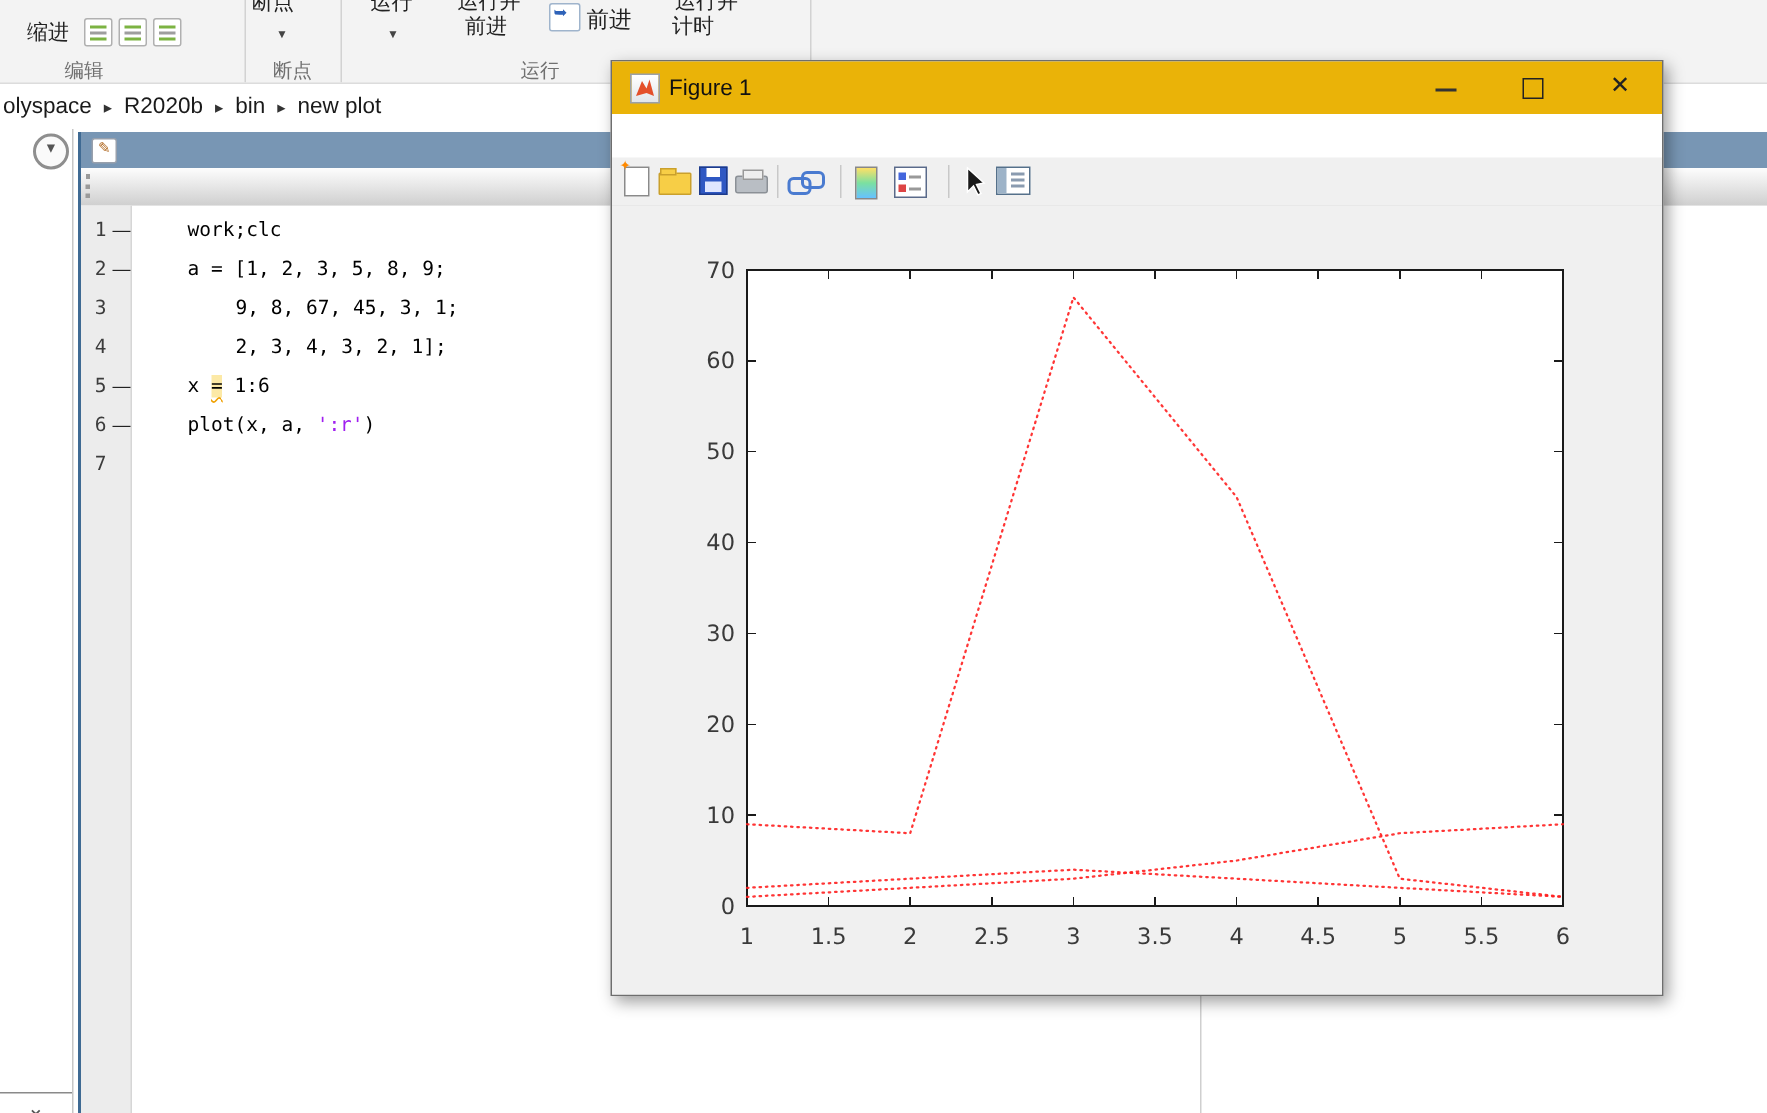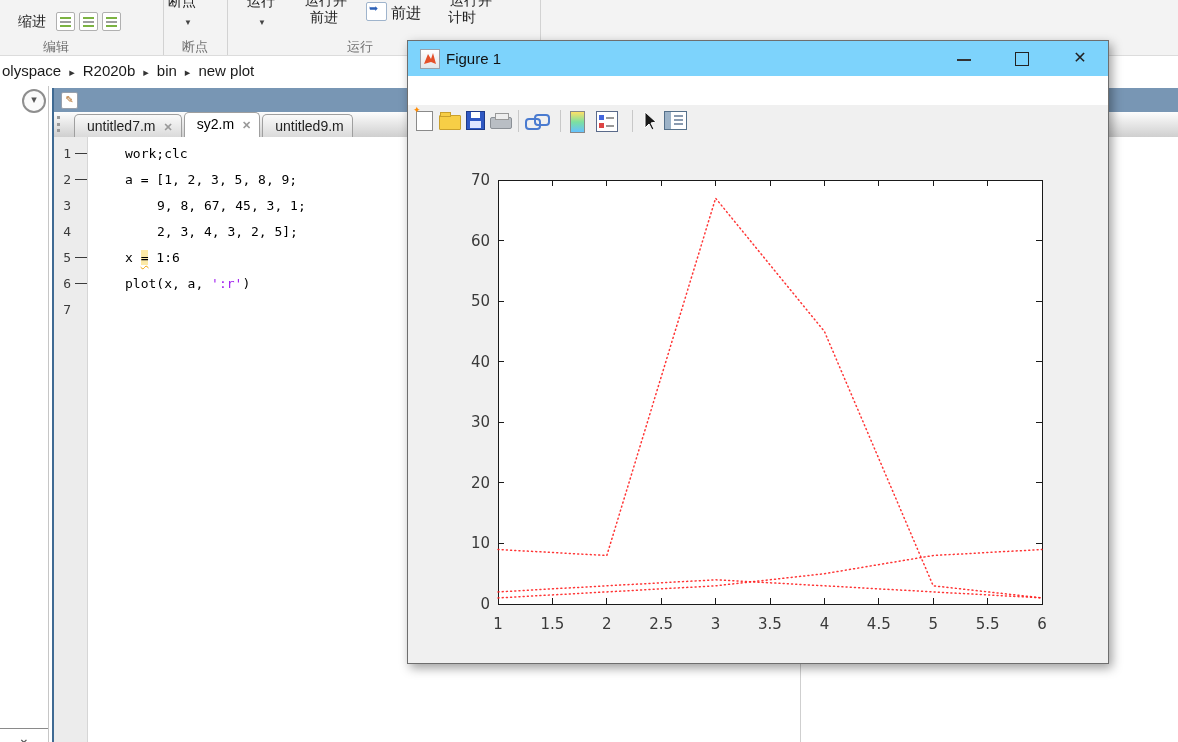--- a/index.html
+++ b/index.html
@@ -50,21 +50,21 @@
           font-family:"DejaVu Sans Mono",monospace;font-size:13px;color:#3c3c3c;}
   .ln-dash{position:absolute;left:21px;width:14px;height:26px;line-height:25px;
            font-size:12px;color:#222;}
   .code-row{position:absolute;left:33px;right:0;height:26px;line-height:26px;white-space:pre;
             font-family:"DejaVu Sans Mono",monospace;font-size:13px;color:#000;}
   .seg-warn{background:#fce9a6;text-decoration:underline wavy #f0a000 1px;text-underline-offset:3px;}
   .seg-string{color:#a020f0;}
   
   .figwin{position:absolute;left:407px;top:40px;width:700px;height:622px;background:#fff;
           border:1px solid #6e6e6e;box-shadow:3px 4px 10px rgba(0,0,0,.38);z-index:10;}
-  .fig-title{position:absolute;left:0;top:0;width:700px;height:35px;background:#7dd3fc;}
+  .fig-title{position:absolute;left:0;top:0;width:700px;height:35px;background:#eab308;}
   .figlogo{position:absolute;left:12px;top:8px;width:18px;height:18px;border:1px solid #9aa0a8;
            background:linear-gradient(#fff,#e2e6ea);}
   .fig-title .txt{position:absolute;left:38px;top:0;height:35px;line-height:35px;font-size:15px;color:#111;}
   .winbtn{position:absolute;top:0;width:34px;height:35px;}
   .wb-min{left:539px}.wb-max{left:597px}.wb-close{left:655px;font-size:16px;color:#222;text-align:center;line-height:33px;}
   .wb-min:after{content:"";position:absolute;left:10px;top:18px;width:14px;height:2px;background:#333;}
   .wb-max:after{content:"";position:absolute;left:10px;top:11px;width:12px;height:12px;border:1.5px solid #222;}
   .fig-menu{position:absolute;left:0;top:35px;width:700px;height:29px;background:#fff;border-bottom:1px solid #e3e3e3;}
   .menu-item{display:inline-block;height:29px;line-height:29px;padding:0 9px;font-size:14px;color:#000;}
   .dockarrow{position:absolute;right:6px;top:0;height:29px;line-height:27px;font-size:12px;font-weight:bold;color:#222;}
@@ -152,39 +152,34 @@
     <div class="lp-chev">⌄</div>
   </div>
 
   <div class="editor">
     <div class="ed-edge"></div>
     <div class="ed-title">
       <span class="pencil">✎</span>
     </div>
     <div class="ed-tabs">
       <span class="grip"></span>
-      <div class="tabrow">
-          <div class="tab"><span class="tab-label">untitled7.m</span><span class="tab-close">✕</span></div>
-          <div class="tab active"><span class="tab-label">sy2.m</span><span class="tab-close">✕</span></div>
-          <div class="tab"><span class="tab-label">untitled9.m</span></div>
-        </div>
     </div>
     <div class="ed-body">
       <div class="gutter"></div>
       <div id="code-lines">
           <div class="ln-num" style="top: 4px;">1</div>
           <div class="ln-dash" style="top: 4px;">—</div>
           <div class="code-row" style="top: 4px; padding-left: 38px;"><span class="seg-plain">work;clc</span></div>
           <div class="ln-num" style="top: 30px;">2</div>
           <div class="ln-dash" style="top: 30px;">—</div>
           <div class="code-row" style="top: 30px; padding-left: 38px;"><span class="seg-plain">a = [1, 2, 3, 5, 8, 9;</span></div>
           <div class="ln-num" style="top: 56px;">3</div>
           <div class="code-row" style="top: 56px; padding-left: 70px;"><span class="seg-plain">9, 8, 67, 45, 3, 1;</span></div>
           <div class="ln-num" style="top: 82px;">4</div>
-          <div class="code-row" style="top: 82px; padding-left: 70px;"><span class="seg-plain">2, 3, 4, 3, 2, 5];</span></div>
+          <div class="code-row" style="top: 82px; padding-left: 70px;"><span class="seg-plain">2, 3, 4, 3, 2, 1];</span></div>
           <div class="ln-num" style="top: 108px;">5</div>
           <div class="ln-dash" style="top: 108px;">—</div>
           <div class="code-row" style="top: 108px; padding-left: 38px;"><span class="seg-plain">x </span><span class="seg-warn">=</span><span class="seg-plain"> 1:6</span></div>
           <div class="ln-num" style="top: 134px;">6</div>
           <div class="ln-dash" style="top: 134px;">—</div>
           <div class="code-row" style="top: 134px; padding-left: 38px;"><span class="seg-plain">plot(x, a, </span><span class="seg-string">':r'</span><span class="seg-plain">)</span></div>
           <div class="ln-num" style="top: 160px;">7</div>
           <div class="code-row" style="top: 160px; padding-left: 38px;"></div>
         </div>
     </div>

